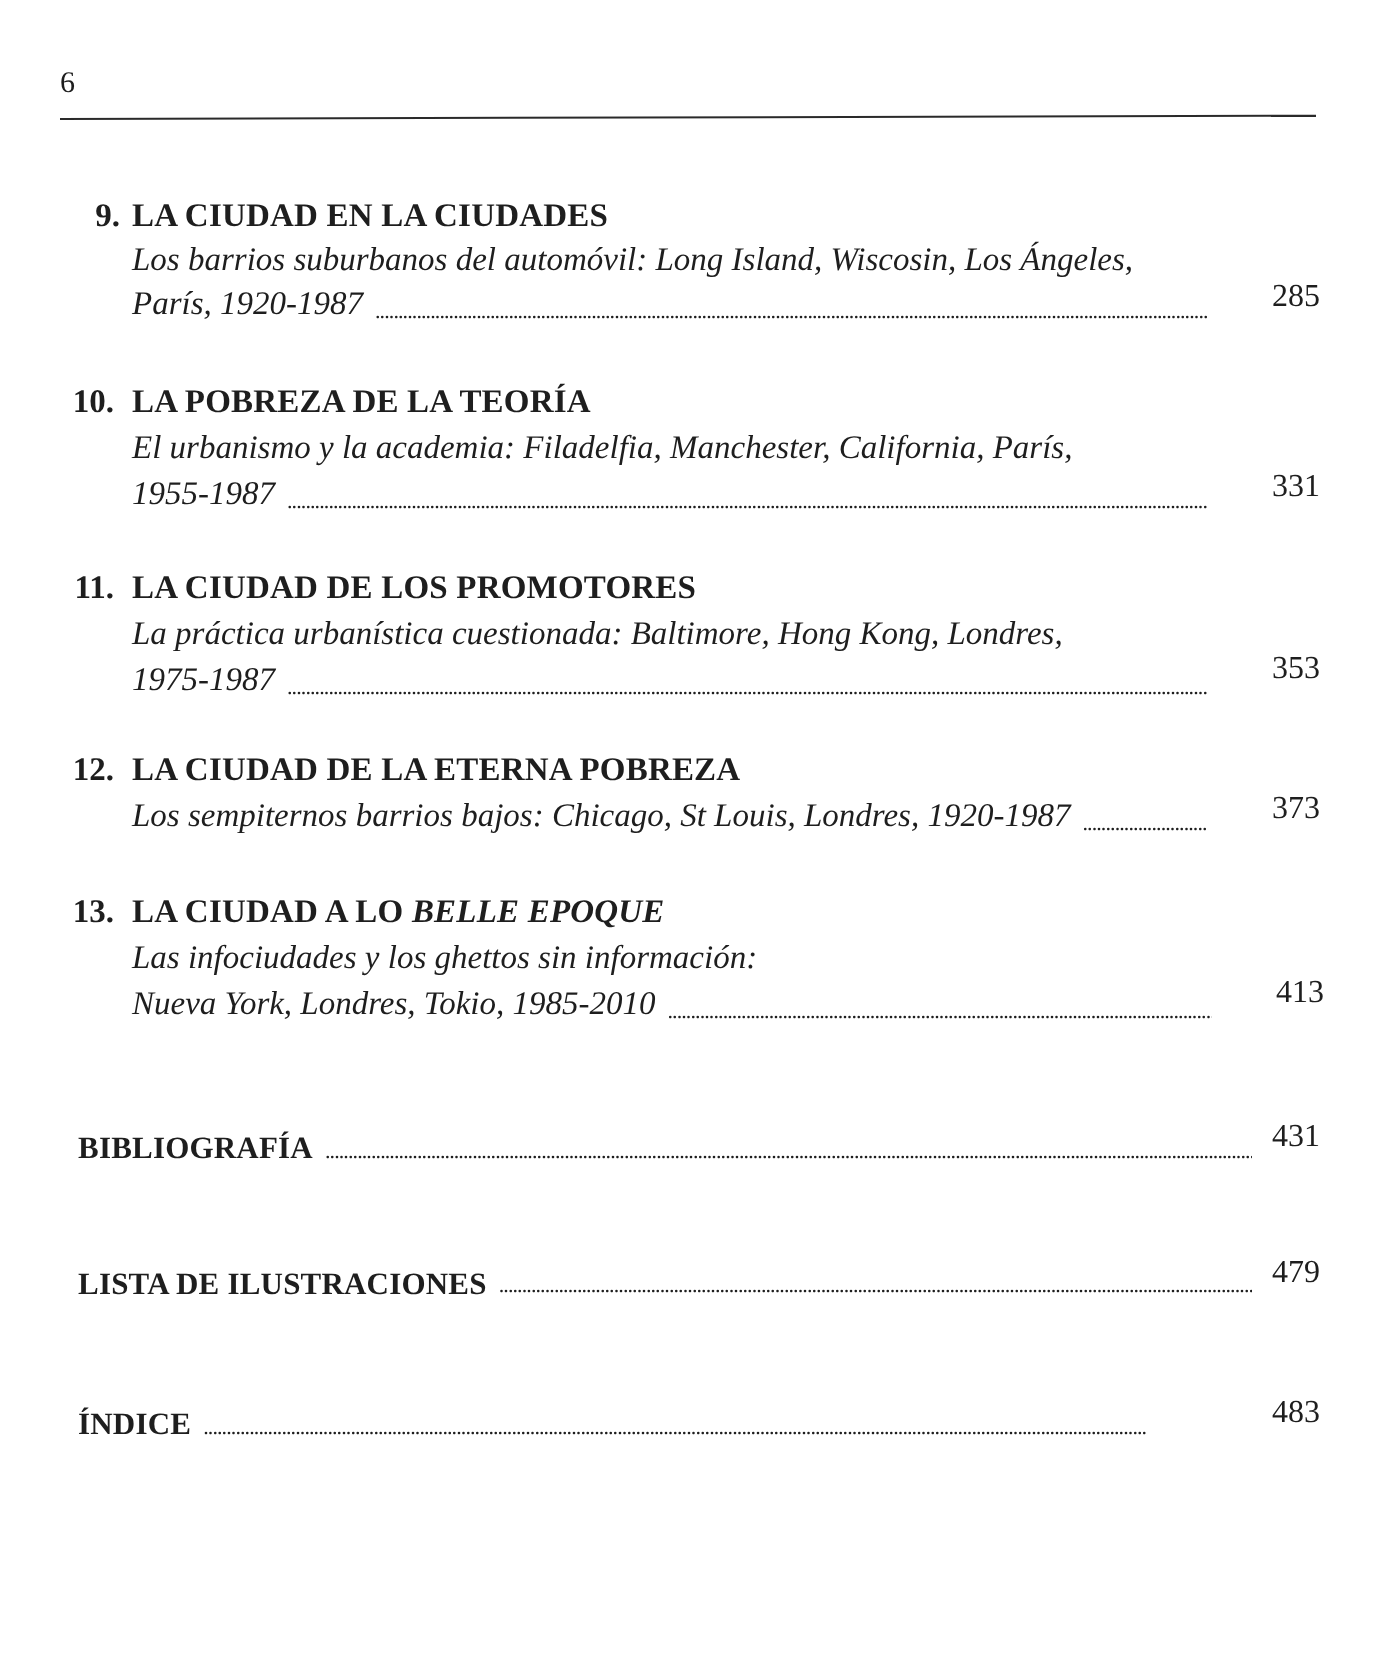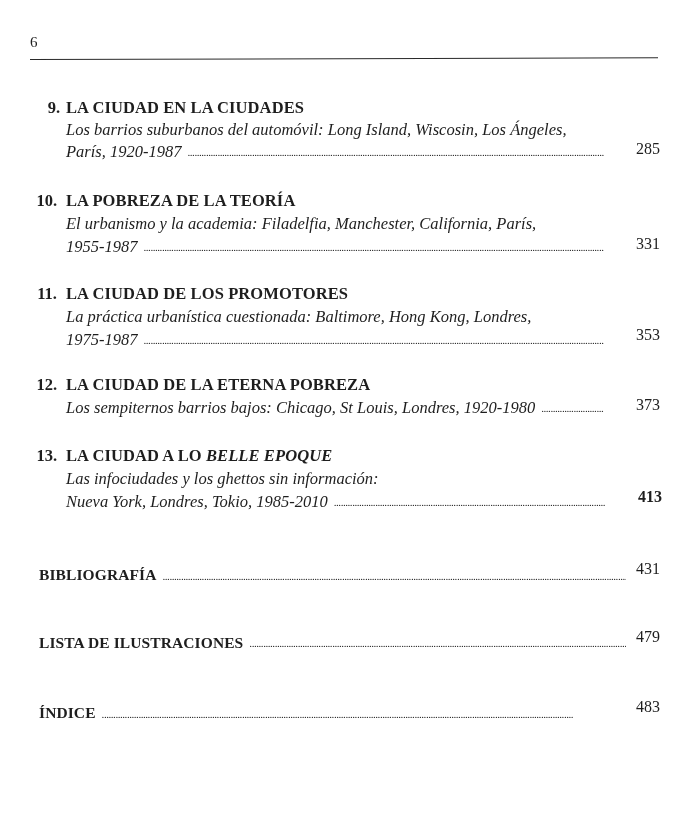--- a/index.html
+++ b/index.html
@@ -10,21 +10,21 @@
   .header { position: absolute; left: 30px; top: 34px; width: 628px; height: 24px; }
   .page-num { position: absolute; left: 0; top: 0; font-size: 15px; }
   .running-title { position: absolute; left: 0; right: 0; top: 1px; text-align: center; font-size: 13.5px; letter-spacing: 0.2px; }
   .rule { position: absolute; left: 30px; top: 59px; width: 628px; height: 0; border-top: 1.4px solid #2a2a2a; transform: rotate(-0.15deg); transform-origin: left; }
 
   .chapter { position: absolute; left: 0; width: 694px; }
   .ch-num { position: absolute; font-size: 16.5px; font-weight: bold; text-align: right; width: 30px; }
   .ch-title { position: absolute; left: 66px; font-size: 16.5px; font-weight: bold; letter-spacing: 0.1px; white-space: nowrap; }
   .ch-title em { font-style: italic; }
   .sub { position: absolute; left: 66px; font-size: 16.5px; font-style: italic; white-space: nowrap; }
-  .leader-line { position: absolute; left: 66px; right: 34px; display: flex; align-items: center; font-size: 16.5px; }
+  .leader-line { position: absolute; left: 66px; right: 34px; display: flex; align-items: flex-end; font-size: 16.5px; }
   .leader-line .txt { font-style: italic; white-space: nowrap; }
   .dots { flex: 1; overflow: hidden; white-space: nowrap; margin: 0 6px; letter-spacing: 1.2px; font-size: 11px; font-style: normal; }
   .dots::after { content: ". . . . . . . . . . . . . . . . . . . . . . . . . . . . . . . . . . . . . . . . . . . . . . . . . . . . . . . . . . . . . . . . . . . . . . . . . . . . . . . . . . . . . . . . . . . . . . . . . . . . . . . . . . . . . . . . . . . . . . . . . . . . . . . . . . . . . . . . . . . . . . . . . . . . . . . . . . . . . . . . . . . . . . . . . . . . . . . . . . . . . . . . . . . . . . . . . . . . . . . . . . . . ."; letter-spacing: -1.6px; }
   .pg { position: absolute; right: 34px; font-size: 16px; font-style: normal; }
 
   .back { position: absolute; left: 39px; right: 34px; display: flex; align-items: baseline; font-size: 15.5px; font-weight: bold; }
   .back .txt { white-space: nowrap; letter-spacing: 0.1px; }
   .back .dots { font-weight: normal; }
   .back .pg2 { font-weight: normal; font-size: 16px; margin-left: 4px; position: relative; top: -6px; }
 </style>
@@ -66,35 +66,35 @@
     <span class="txt">1975-1987</span>
     <span class="dots"></span>
   </div>
   <span class="pg" style="top:42px;">353</span>
 </div>
 
 <div class="chapter" style="top:375px;">
   <span class="ch-num" style="left:27px;">12.</span>
   <span class="ch-title" style="top:0;">LA CIUDAD DE LA ETERNA POBREZA</span>
   <div class="leader-line" style="top:23px; right:84px;">
-    <span class="txt">Los sempiternos barrios bajos: Chicago, St Louis, Londres, 1920-1980</span>
+    <span class="txt">Los sempiternos barrios bajos: Chicago, St Louis, Londres, 1920-1987</span>
     <span class="dots"></span>
   </div>
   <span class="pg" style="top:21px;">373</span>
 </div>
 
 <div class="chapter" style="top:446px;">
   <span class="ch-num" style="left:27px;">13.</span>
   <span class="ch-title" style="top:0;"><span>LA CIUDAD A LO </span><em>BELLE EPOQUE</em></span>
   <span class="sub" style="top:23px;">Las infociudades y los ghettos sin información:</span>
   <div class="leader-line" style="top:46px; right:82px;">
     <span class="txt">Nueva York, Londres, Tokio, 1985-2010</span>
     <span class="dots"></span>
   </div>
-  <span class="pg" style="top:42px; right:32px;font-weight:bold;">413</span>
+  <span class="pg" style="top:42px; right:32px;">413</span>
 </div>
 
 <div class="back" style="top:566px;">
   <span class="txt">BIBLIOGRAFÍA</span>
   <span class="dots"></span>
   <span class="pg2">431</span>
 </div>
 
 <div class="back" style="top:634px;align-items:center;">
   <span class="txt">LISTA DE ILUSTRACIONES</span>

